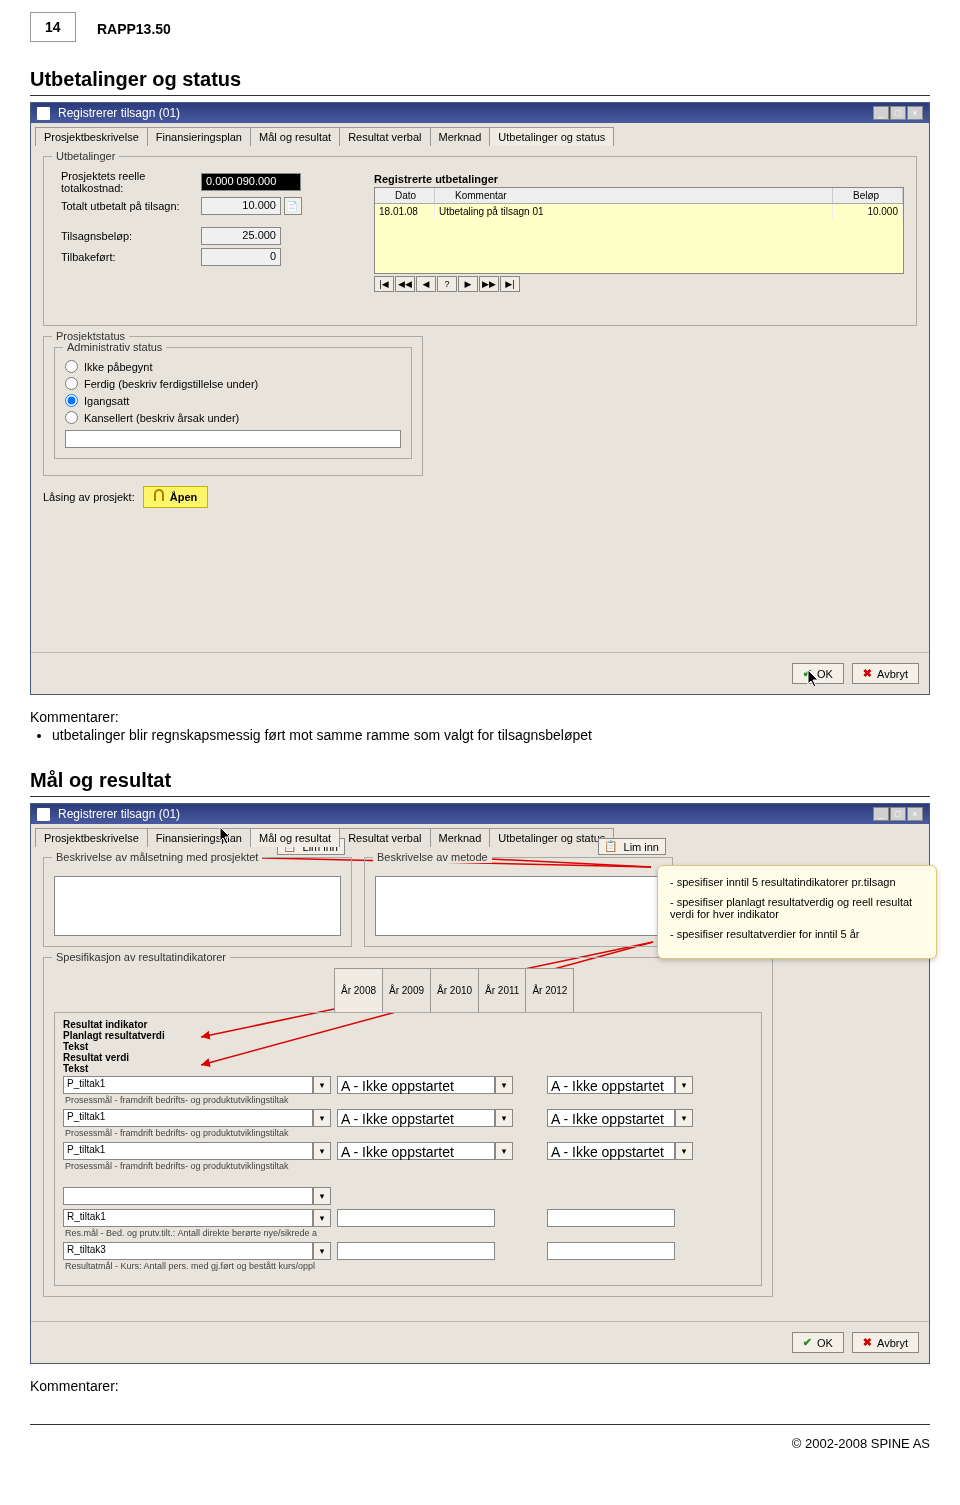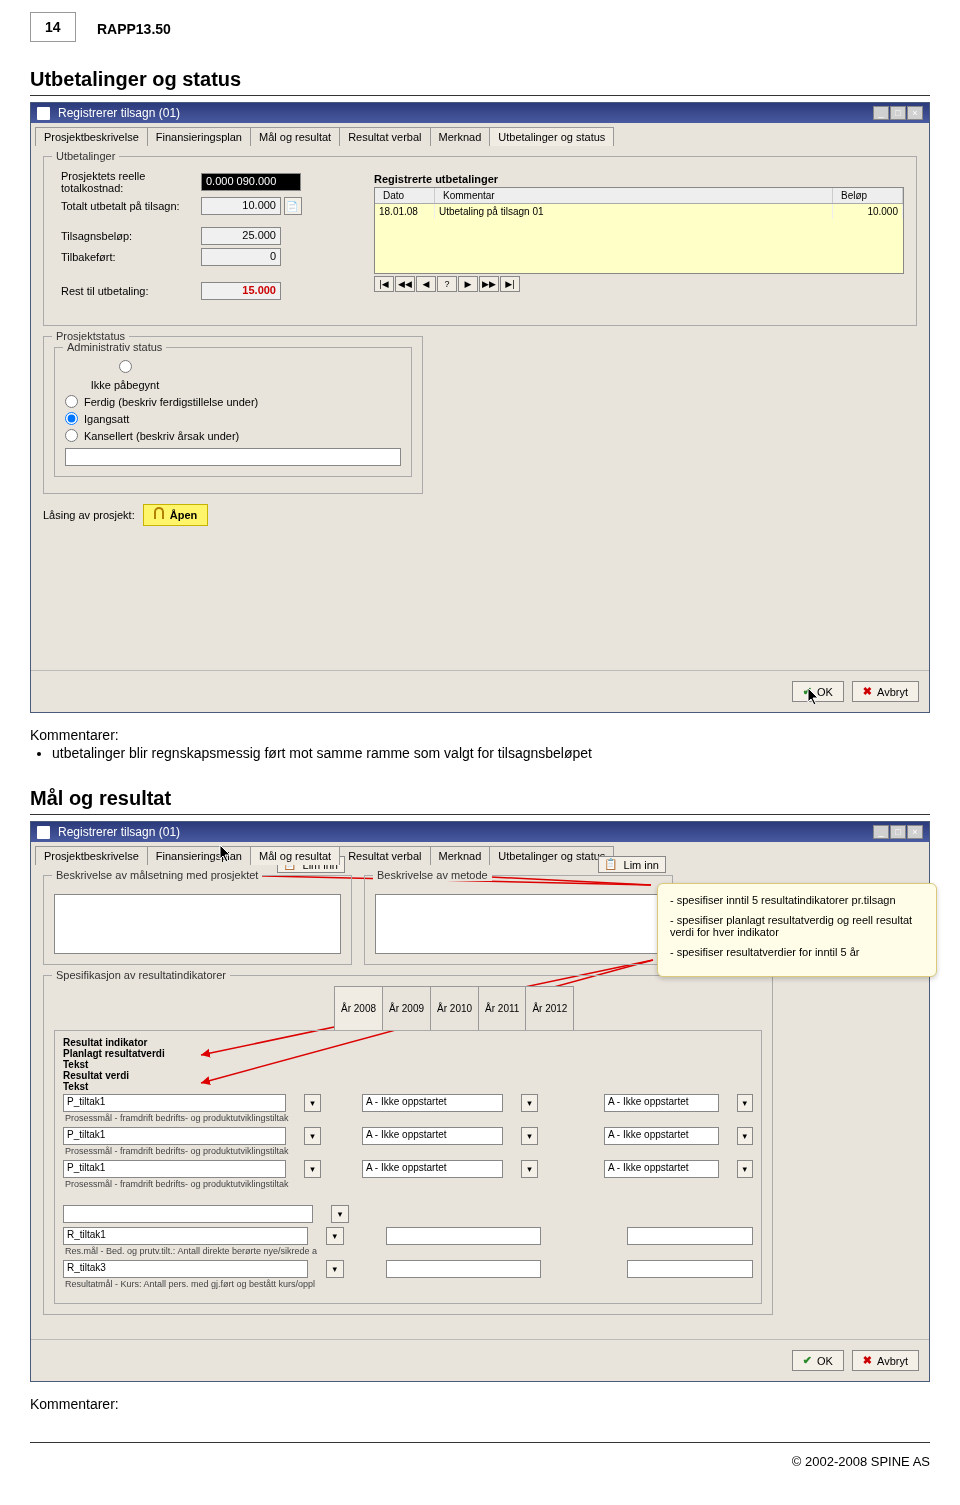--- a/index.html
+++ b/index.html
@@ -23,21 +23,21 @@
   .row { display: flex; align-items: center; margin: 3px 7px; }
   .lbl { width: 140px; font-size: 11px; }
   .val { width: 80px; height: 18px; border: 1px solid #888; background: #fff; text-align: right; padding: 1px 4px; font-size: 11px; }
   .val.grey { background: #f0f0f0; }
   .val.red { color: #c00; font-weight: bold; }
   .iconbtn { width: 18px; height: 18px; border: 1px solid #888; background: #f4f0e8; margin-left: 3px; display: inline-flex; align-items: center; justify-content: center; font-size: 10px; }
   .utbet-right { position: absolute; left: 330px; top: 16px; right: 12px; }
   .utbet-heading { font-weight: bold; font-size: 11px; margin-bottom: 2px; }
   .grid { border: 1px solid #888; background: #fff; }
   .grid-head { display: flex; background: #eee; border-bottom: 1px solid #aaa; font-size: 10px; }
-  .grid-head > div { padding: 2px 8px; border-right: 1px solid #ccc; }
+  .grid-head > div { padding: 2px 20px; border-right: 1px solid #ccc; }
   .grid-row { display: flex; background: #ffffc8; font-size: 10px; }
   .grid-row > div { padding: 2px 4px; border-right: 1px solid #eee; }
   .grid-empty { height: 54px; background: #ffffc8; }
   .navbar { display: flex; gap: 1px; margin-top: 2px; }
   .navbar .nb { width: 20px; height: 16px; border: 1px solid #888; background: #f0ece4; font-size: 9px; text-align: center; line-height: 14px; }
   .radio-row { display: flex; align-items: center; gap: 6px; font-size: 11px; margin: 2px 0; }
   .radio-row input { margin: 0; }
   .long-input { width: 100%; height: 18px; border: 1px solid #888; background: #fff; margin-top: 4px; }
   .lock-row { display: flex; align-items: center; gap: 8px; margin-top: 6px; font-size: 11px; }
   .lock-badge { background: #fff56a; border: 1px solid #c8b200; padding: 4px 10px; display: inline-flex; align-items: center; gap: 6px; font-weight: bold; }
@@ -58,24 +58,24 @@
   .spec-tab { padding: 16px 6px; border: 1px solid #999; border-bottom: none; background: #e8e4dc; margin-right: -1px; }
   .spec-tab.active { background: #f0ece4; }
   .spec-body { border: 1px solid #aaa; padding: 6px 8px 10px 8px; }
   .spec-head { display: flex; font-weight: bold; font-size: 10px; margin-bottom: 2px; flex-direction: column; }
   .spec-head > div:nth-child(1) { width: 275px; }
   .spec-head > div:nth-child(2) { width: 180px; }
   .spec-head > div:nth-child(3) { width: 50px; }
   .spec-head > div:nth-child(4) { width: 150px; }
   .spec-head > div:nth-child(5) { width: 50px; }
   .ind-row { margin-bottom: 4px; }
-  .ind-top { display: flex; align-items: center; gap: 18px; }
+  .ind-top { display: flex; align-items: center; gap: 0; }
   .ind-input { width: 250px; height: 18px; border: 1px solid #888; background: #fff; font-size: 10px; padding: 1px 3px; }
   .ddw { width: 18px; height: 18px; border: 1px solid #888; background: #f4f0e8; text-align: center; font-size: 9px; line-height: 16px; }
-  .combo { width: 158px; height: 18px; border: 1px solid #888; background: #fff; font-size: 10px; padding: 1px 3px; display: inline-block; }
+  .combo { width: 158px; height: 18px; border: 1px solid #888; background: #fff; font-size: 14px; padding: 1px 3px; display: inline-block; }
   .combo2 { width: 128px; }
   .ind-desc { font-size: 9px; color: #444; margin: 1px 0 0 2px; }
   .callout { position: absolute; right: -8px; top: 18px; width: 280px; background: #fffde8; border: 1px solid #dac97a; border-radius: 6px; padding: 10px 12px; font-size: 11px; box-shadow: 0 2px 5px rgba(0,0,0,0.2); z-index: 10; }
   .callout p { margin-bottom: 8px; }
   .arrow-svg { position: absolute; pointer-events: none; }
   .footer-right { text-align: right; font-size: 13px; margin-top: 11px; }
   .cursor-arrow { position: absolute; width: 14px; height: 18px; }
   .cursor-arrow svg { width: 14px; height: 18px; }
 </style>
 </head>
@@ -129,24 +129,20 @@
         <div style="height:6px"></div>
         <div class="row">
           <div class="lbl">Tilsagnsbeløp:</div>
           <div class="val grey">25.000</div>
         </div>
         <div class="row">
           <div class="lbl">Tilbakeført:</div>
           <div class="val grey">0</div>
         </div>
         <div style="height:10px"></div>
-        <div class="row">
-          <div class="lbl">Rest til utbetaling:</div>
-          <div class="val grey red">15.000</div>
-        </div>
 
         <div class="utbet-right">
           <div class="utbet-heading">Registrerte utbetalinger</div>
           <div class="grid">
             <div class="grid-head">
               <div style="width:60px">Dato</div>
               <div style="flex:1">Kommentar</div>
               <div style="width:70px">Beløp</div>
             </div>
             <div class="grid-row">
@@ -166,21 +162,21 @@
             <div class="nb">▶|</div>
           </div>
         </div>
       </div>
 
       <div class="fieldset" style="width:380px;">
         <div class="legend">Prosjektstatus</div>
         <div class="fieldset" style="margin:0 0 6px 0;">
           <div class="legend">Administrativ status</div>
           <div style="display:flex;flex-wrap:wrap;">
-            <div class="radio-row" style="width:120px;flex-direction:column;">
+            <div class="radio-row" style="width:120px;">
                 <input type="radio" style="">
                 <span>Ikke påbegynt</span>
               </div>
             <div class="radio-row" style="width:230px;">
                 <input type="radio" style="">
                 <span>Ferdig (beskriv ferdigstillelse under)</span>
               </div>
             <div class="radio-row" style="width:120px;">
                 <input type="radio" checked="" style="">
                 <span>Igangsatt</span>

